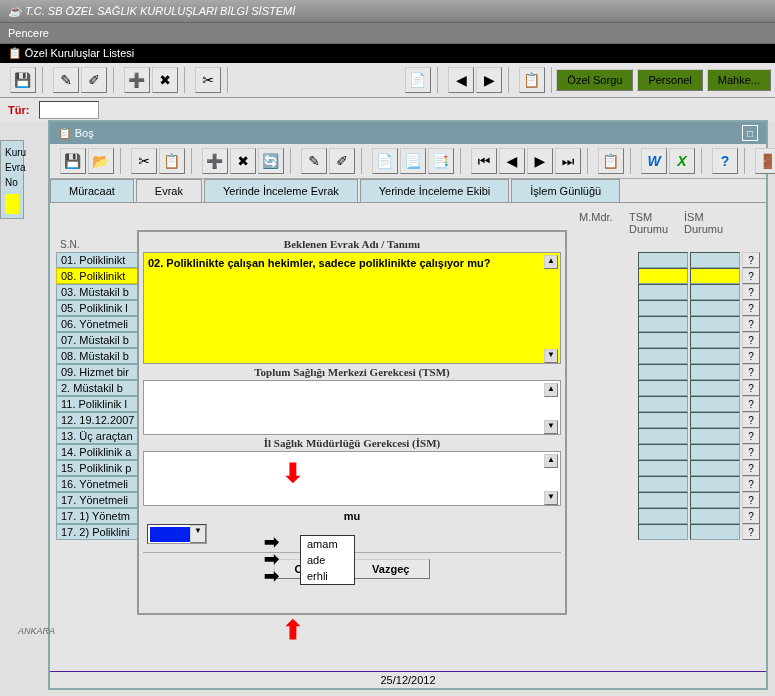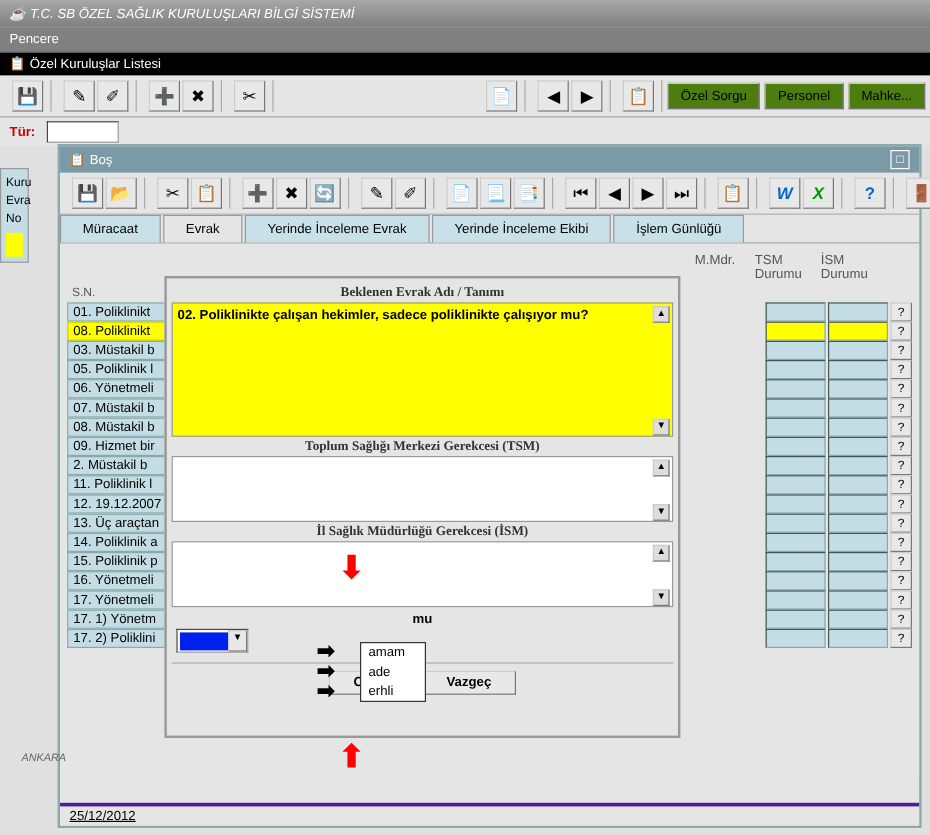--- a/index.html
+++ b/index.html
@@ -76,21 +76,21 @@
     .dropdown-popup { position: absolute; left: 300px; top: 535px; width: 55px; background: white; border: 1px solid #333; z-index: 200; }
     .dropdown-popup div { padding: 2px 6px; font-size: 11px; cursor: pointer; }
     
     .dialog-buttons { display: flex; justify-content: center; gap: 8px; padding: 6px; border-top: 1px solid #aaa; margin-top: 4px; }
     .dialog-btn { padding: 3px 20px; background: #e8e8e8; border: 1px outset #ccc; cursor: pointer; font-size: 11px; font-weight: bold; }
     
     .red-arrow-down { position: absolute; color: #f00; font-size: 26px; font-weight: bold; z-index: 150; }
     .red-arrow-up { position: absolute; color: #f00; font-size: 26px; font-weight: bold; z-index: 150; }
     .black-arrow { position: absolute; color: #000; font-size: 18px; font-weight: bold; z-index: 210; }
     
-    .statusbar { position: absolute; bottom: 0; left: 0; right: 0; background: #e5e5e5; border-top: 3px solid #4c1d95; padding: 2px 8px; text-align: left; font-size: 10px; text-decoration: underline; }
+    .statusbar { position: absolute; bottom: 0; left: 0; right: 0; background: #e5e5e5; border-top: 1px solid #4c1d95; padding: 2px 8px; text-align: center; font-size: 10px; }
     .ankara-label { position: absolute; bottom: 60px; left: 18px; font-size: 9px; font-style: italic; color: #666; }
   </style>
 </head>
 <body>
 
 <div class="titlebar">
   <span>☕</span>
   <span>T.C. SB ÖZEL SAĞLIK KURULUŞLARI BİLGİ SİSTEMİ</span>
 </div>
 

